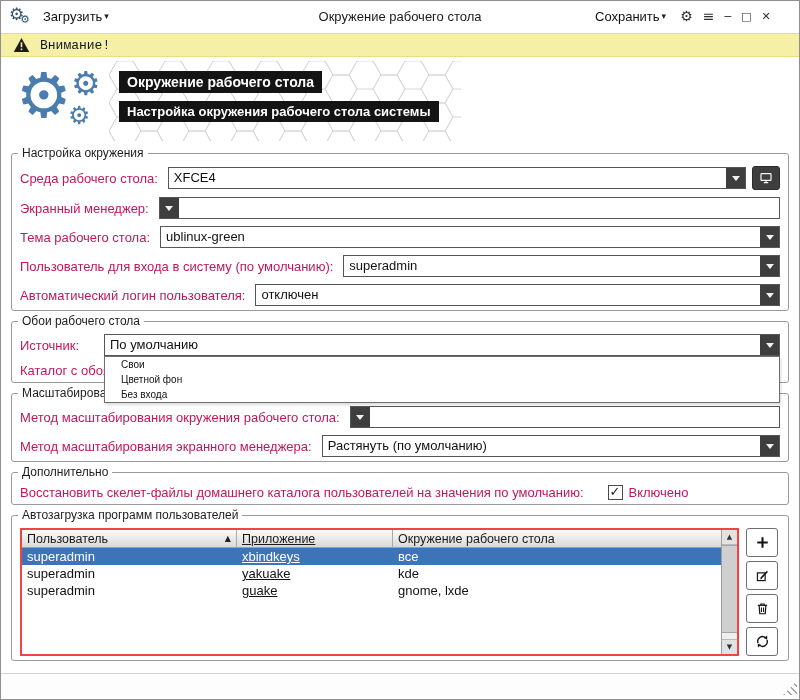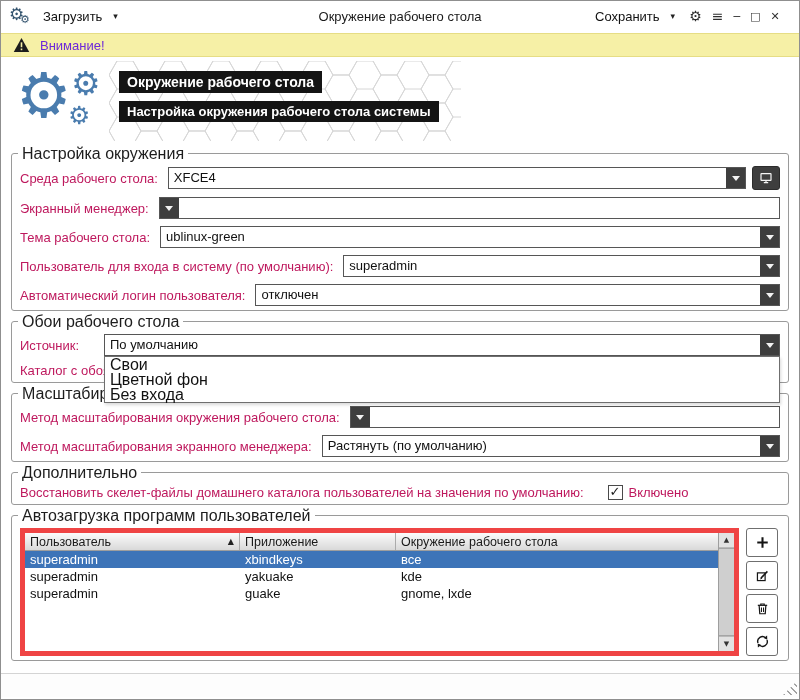--- a/index.html
+++ b/index.html
@@ -8,73 +8,73 @@
 
   
   .titlebar { height:30px; display:flex; align-items:center; padding:0 8px; background:#fff; flex:0 0 auto; }
   .tb-side { width:200px; display:flex; align-items:center; gap:6px; }
   .tb-side.right { justify-content:flex-start; gap:10px; }
   .tb-title { flex:1; text-align:center; font-size:13px; color:#1a1a1a; }
   .mini-logo { position:relative; width:24px; height:22px; display:inline-block; }
   .mini-logo .mg { position:absolute; font-family:"DejaVu Sans",sans-serif; color:#33536e; line-height:1; }
   .mini-logo .mg1 { font-size:17px; left:0; top:1px; }
   .mini-logo .mg2 { font-size:11px; left:11px; top:9px; }
-  .tb-btn { display:flex; align-items:center; gap:11px; cursor:default; padding:2px 4px; }
+  .tb-btn { display:flex; align-items:center; gap:2px; cursor:default; padding:2px 4px; }
   .caret { font-size:9px; color:#222; font-family:"DejaVu Sans",sans-serif; }
   .tb-ico { font-family:"DejaVu Sans",sans-serif; color:#2e2e2e; font-size:14px; line-height:1; }
   .tb-ico.small { font-size:11px; color:#333; }
 
   
   .banner { height:24px; margin-top:2px; background:#f6f0a6; border-top:1px solid #e6dd85; border-bottom:1px solid #e6dd85; display:flex; align-items:center; gap:10px; padding:0 12px; flex:0 0 auto; }
-  .banner-text { font-size:13px; color:#6d28d9; }
+  .banner-text { font-size:13px; color:#0f172a;font-family:Liberation Mono, monospace; }
 
   
   .header { height:84px; margin:2px 10px 0; position:relative; flex:0 0 auto; }
   .hexes { position:absolute; left:98px; top:2px; }
   .big-logo { position:absolute; left:8px; top:2px; width:94px; height:80px; }
   .big-logo .bg-g { position:absolute; font-family:"DejaVu Sans",sans-serif; color:#4a7cae; line-height:1; }
   .bg-g1 { font-size:62px; left:-3px; top:4px; }
   .bg-g2 { font-size:33px; left:52px; top:6px; }
   .bg-g3 { font-size:25px; left:49px; top:42px; }
   .badges { position:absolute; left:108px; top:12px; display:flex; flex-direction:column; align-items:flex-start; gap:8px; }
   .badge { background:#141414; color:#fff; font-weight:bold; padding:3px 8px; font-size:14px; white-space:nowrap; }
   .badge.sub { font-size:13px; }
 
   
   .content { height:530px; padding:0 10px; overflow:hidden; flex:0 0 auto; }
   .group { border:1px solid #9a9a9a; border-radius:3px; margin-top:10px; padding:12px 8px 4px; position:relative; background:#fff; }
-  .legend { position:absolute; top:-8px; left:6px; background:#fff; padding:0 4px; font-size:16px; color:#1d1d1d; line-height:15px; white-space:nowrap; }
+  .legend { position:absolute; top:-8px; left:6px; background:#fff; padding:0 4px; font-size:12px; color:#1d1d1d; line-height:15px; white-space:nowrap; }
   .row { display:flex; align-items:center; margin-bottom:7px; min-width:0; }
   .row:last-child { margin-bottom:0; }
   .lbl { margin-right:10px; white-space:nowrap; font-size:13px; color:#be185d; }
   .lbl.fixed84 { margin-right:0; width:84px; flex:0 0 84px; }
   .lbl.clip { overflow:hidden; }
 
   .combo { flex:1; min-width:0; height:22px; border:1px solid #565656; background:#fff; display:flex; align-items:stretch; position:relative; }
   .combo-val { flex:1; min-width:0; padding:0 5px; line-height:20px; white-space:nowrap; overflow:hidden; font-size:13px; }
   .combo-btn { width:19px; flex:0 0 19px; background:#3e3e3e; display:flex; align-items:center; justify-content:center; }
   .combo-btn::after { content:""; border-left:4px solid transparent; border-right:4px solid transparent; border-top:5px solid #f2f2f2; }
   .dark-btn { width:28px; height:24px; margin-left:6px; flex:0 0 28px; background:#3e3e3e; border:1px solid #2c2c2c; border-radius:3px; display:flex; align-items:center; justify-content:center; }
 
   .popup { position:absolute; top:21px; left:-1px; width:calc(100% + 2px); background:#fff; border:1px solid #6f6f6f; z-index:60; box-shadow:1px 2px 3px rgba(0,0,0,0.15); }
-  .popup-item { height:15px; line-height:15px; padding:0 5px; font-size:16px; white-space:nowrap; }
+  .popup-item { height:15px; line-height:15px; padding:0 5px; font-size:10px; white-space:nowrap;margin-left:11px; }
 
   .checkbox { width:15px; height:15px; flex:0 0 15px; border:1px solid #4a4a4a; background:#fff; display:inline-flex; align-items:center; justify-content:center; margin:0 6px 0 14px; }
   .chk { font-family:"DejaVu Sans",sans-serif; font-size:13px; font-weight:bold; color:#1a1a1a; line-height:1; position:relative; top:-1px; }
 
   
   .table-wrap { display:flex; align-items:flex-start; }
-  .table { flex:1; min-width:0; height:128px; border:5px solid #ef4444; display:flex; background:#fff; }
+  .table { flex:1; min-width:0; height:128px; border:2px solid #ef4444; display:flex; background:#fff; }
   .cols { flex:1; min-width:0; display:flex; flex-direction:column; }
   .thead { display:flex; height:18px; flex:0 0 18px; background:linear-gradient(#fbfbfb,#d9d9d9); border-bottom:1px solid #9e9e9e; font-size:12.5px; color:#1a1a1a; }
   .hcell { display:flex; align-items:center; padding:0 5px; border-right:1px solid #ababab; min-width:0; }
   .hcell.c3 { border-right:none; }
   .sort { margin-left:auto; font-size:8px; color:#222; font-family:"DejaVu Sans",sans-serif; }
   .c1 { width:215px; flex:0 0 215px; }
-  .c2 { width:156px; flex:0 0 156px; }
+  .c2 { width:156px; flex:0 0 156px;text-decoration:underline; }
   .c3 { flex:1 1 auto; }
   .trow { display:flex; height:17px; flex:0 0 17px; align-items:center; font-size:13px; }
   .trow.selected { background:#3d74b8; color:#fff; }
   .tcell { padding:0 5px; white-space:nowrap; overflow:hidden; min-width:0; }
   .scrollbar { width:16px; flex:0 0 16px; border-left:1px solid #9e9e9e; background:#efefef; display:flex; flex-direction:column; }
   .sb-btn { height:15px; flex:0 0 15px; background:#e2e2e2; display:flex; align-items:center; justify-content:center; font-size:7px; color:#333; font-family:"DejaVu Sans",sans-serif; }
   .sb-btn.up { border-bottom:1px solid #b9b9b9; }
   .sb-btn.down { border-top:1px solid #b9b9b9; margin-top:auto; }
   .sb-thumb { height:88px; flex:0 0 88px; background:#cfcfcf; border-top:1px solid #a5a5a5; border-bottom:1px solid #a5a5a5; }
   .side-btns { width:34px; flex:0 0 34px; margin-left:7px; height:128px; display:flex; flex-direction:column; justify-content:space-between; }

